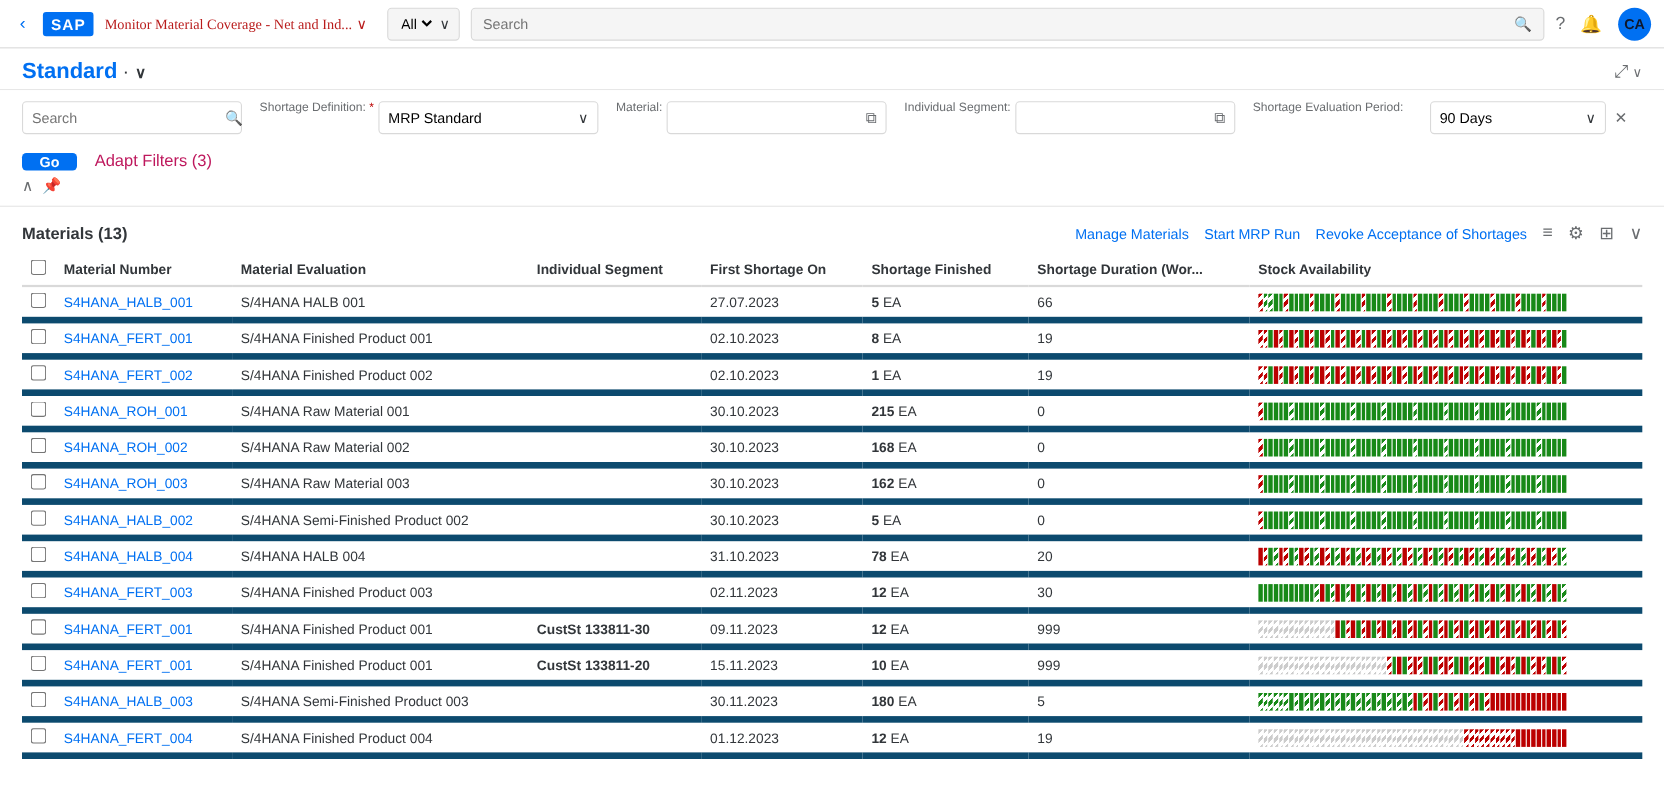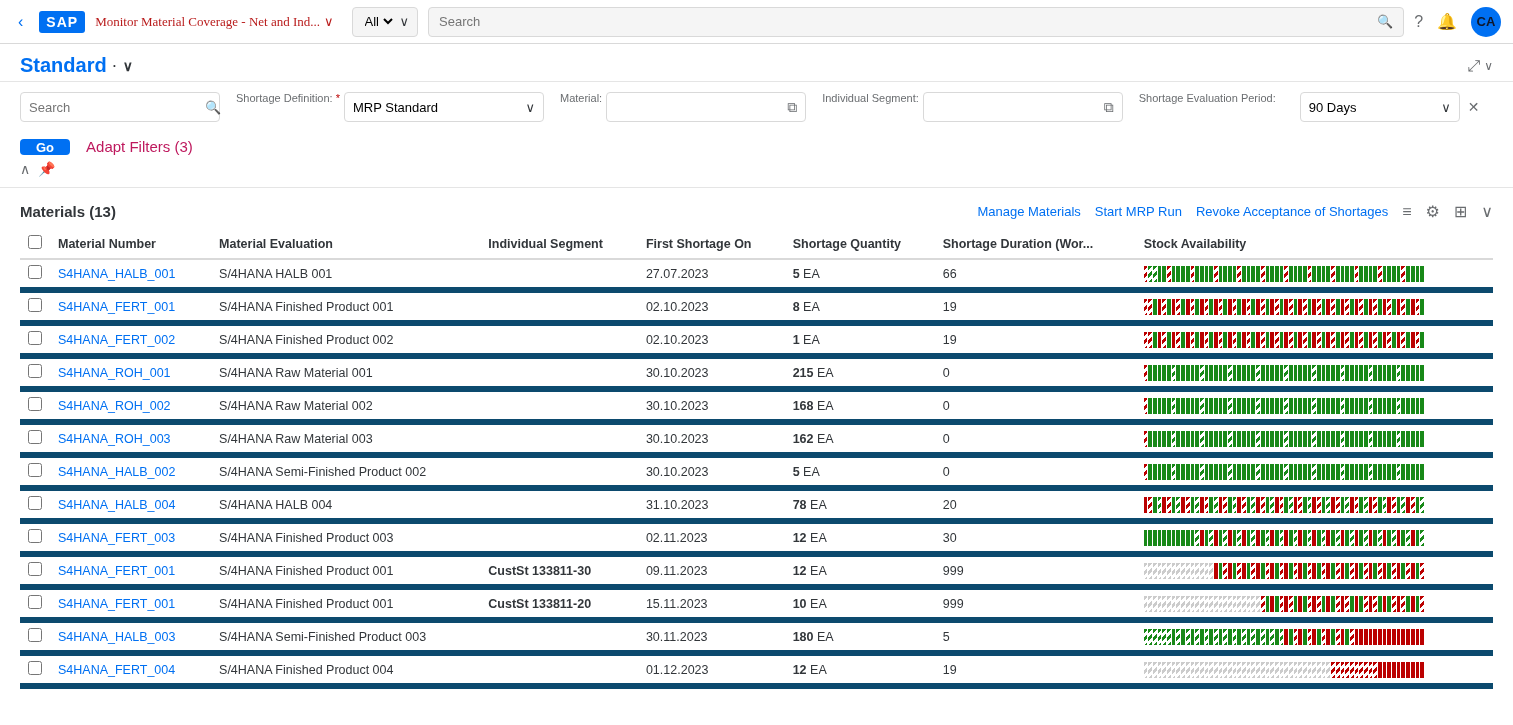--- a/index.html
+++ b/index.html
@@ -240,21 +240,21 @@
   </div>
 
   <table>
     <thead>
       <tr>
         <th><input type="checkbox" style=""></th>
         <th>Material Number</th>
         <th>Material Evaluation</th>
         <th>Individual Segment</th>
         <th>First Shortage On</th>
-        <th>Shortage Quantity</th>
+        <th>Shortage Finished</th>
         <th>Shortage Duration (Wor...</th>
         <th>Stock Availability</th>
       </tr>
     </thead>
     <tbody id="table-body">
     <tr>
           <td><input type="checkbox" style=""></td>
           <td><span class="material-link">S4HANA_HALB_001</span></td>
           <td>S/4HANA HALB 001</td>
           <td></td>

